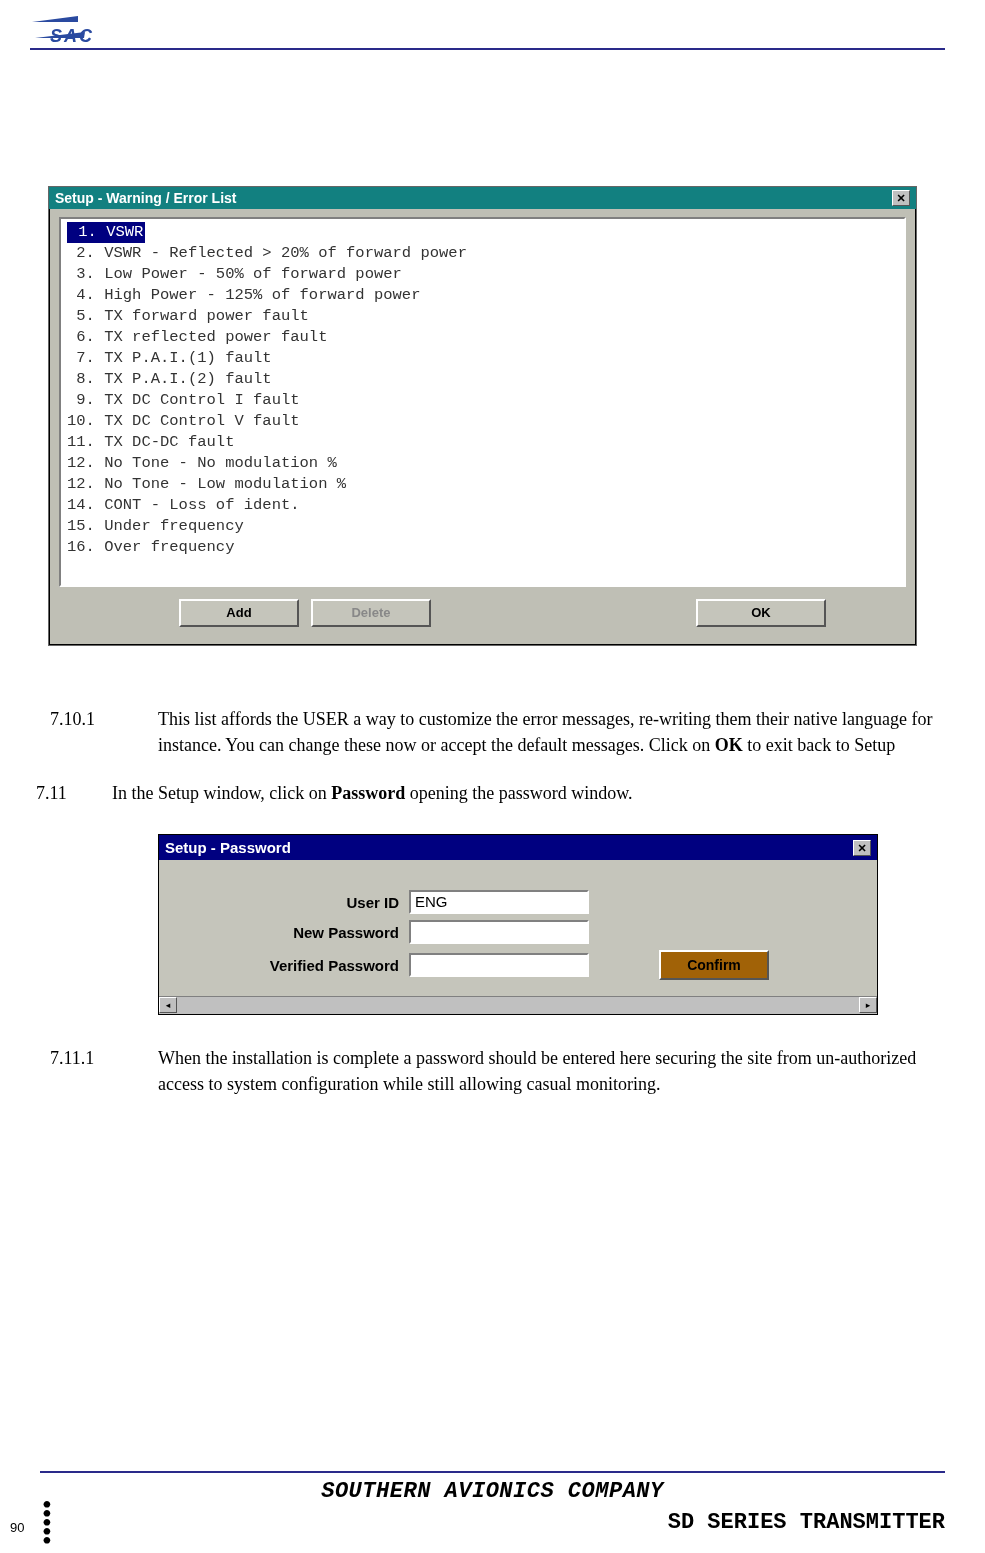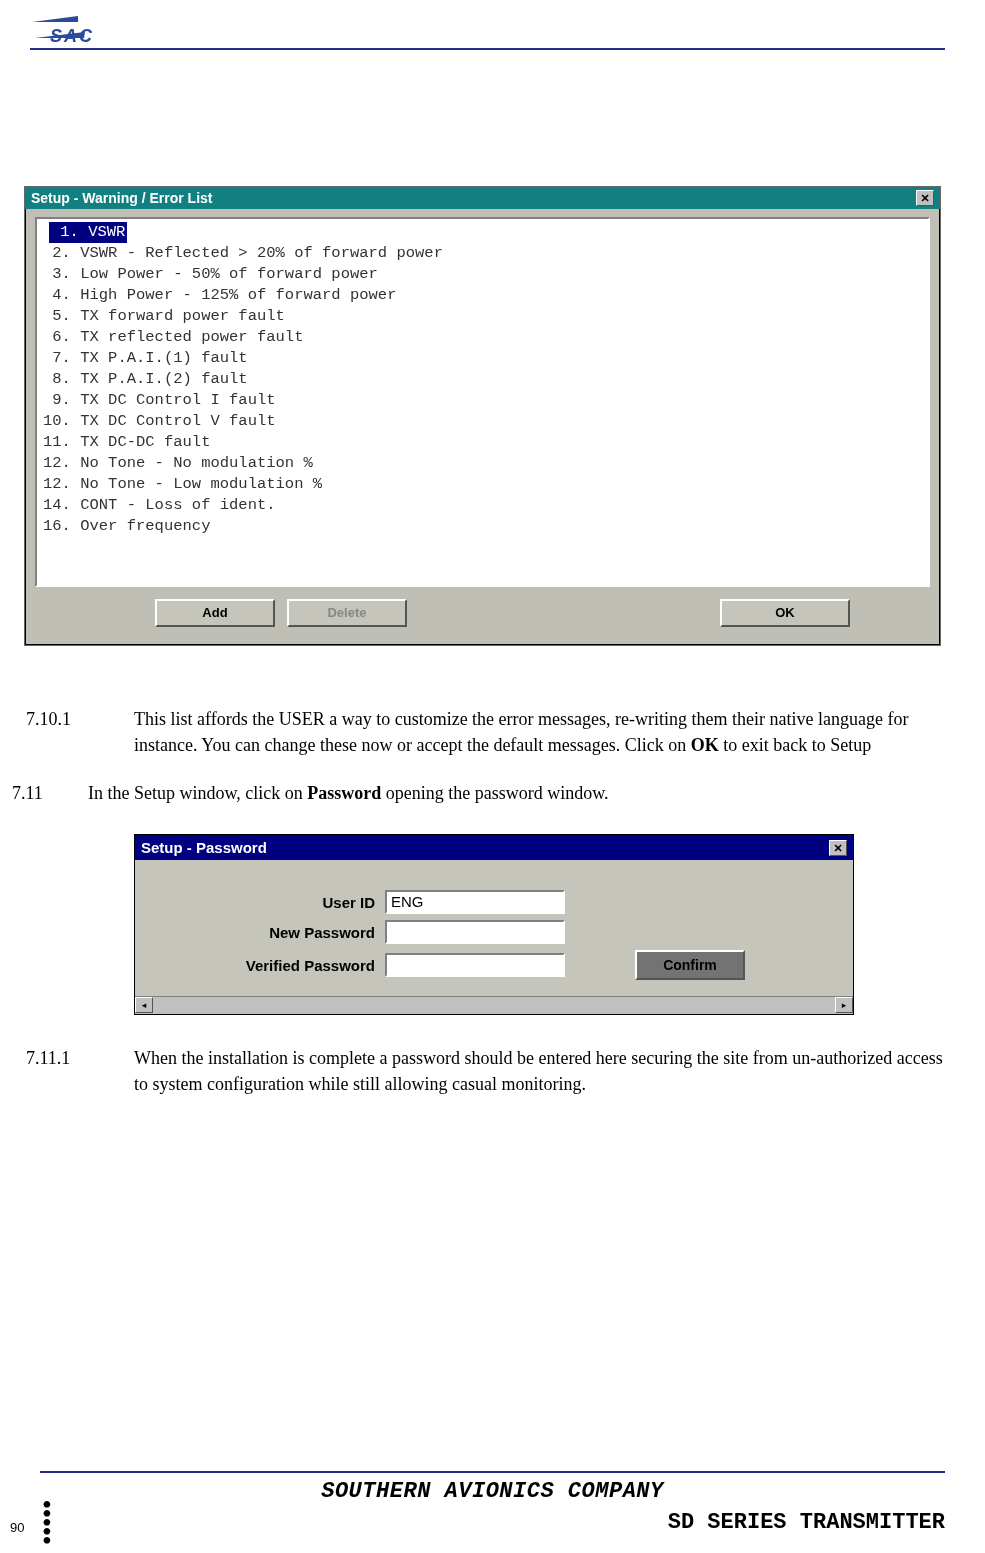--- a/index.html
+++ b/index.html
@@ -16,21 +16,21 @@
     .logo-row {
       display: flex;
       align-items: flex-end;
       border-bottom: 2px solid #2a2a8a;
     }
     .logo {
       width: 110px;
       height: 38px;
       display: inline-block;
     }
-    .content-wrap { padding: 0 24px; }
+    .content-wrap { padding: 0 48px; }
 
     
     .dialog1 {
       margin: 120px 20px 0 0;
       border: 1px solid #666;
       background: #bfbfb5;
       box-shadow: 0 0 0 1px #000 inset;
     }
     .titlebar {
       background: #128080;
@@ -77,21 +77,20 @@
       line-height: 21px;
       color: #333;
       overflow: hidden;
       margin-bottom: 4px;
     }
     .listbox .selrow {
       background: #000080;
       color: #fff;
       display: inline-block;
       padding: 0 2px;
-      margin-left: 6px;
     }
     .list-row { white-space: pre; }
     .btn-row {
       display: flex;
       gap: 12px;
       padding: 8px 40px 4px 120px;
       align-items: center;
     }
     .btn {
       font-family: Verdana, Arial, sans-serif;
@@ -142,21 +141,21 @@
       font-family: Verdana, Arial, sans-serif; font-size: 15px; font-weight: bold; color:#000;
     }
     .field-input {
       width: 180px; height: 24px; background:#fff;
       border:2px solid #808080; border-right-color:#fff; border-bottom-color:#fff;
       font-family: Arial, sans-serif; font-size: 15px; padding: 0 4px; line-height:20px;
     }
     .confirm-btn {
       margin-left: 70px;
       width: 110px; height: 30px;
-      background:#737373;
+      background:#a16207;
       border:2px solid #fff; border-right-color:#555; border-bottom-color:#555;
       font-family: Verdana, Arial, sans-serif; font-size:14px; font-weight:bold;
       text-align:center; line-height:26px; color:#000;
     }
     .d2-scrollbar {
       height: 18px; background:#c0c0c0; border-top:1px solid #808080;
       display:flex; justify-content:space-between;
     }
     .sb-btn { width:18px; height:16px; background:#c0c0c0; border:1px solid #fff; border-right-color:#555; border-bottom-color:#555; font-size:9px; text-align:center; line-height:14px;}
 
@@ -213,20 +212,21 @@
         <div class="list-row"> 5. TX forward power fault</div>
         <div class="list-row"> 6. TX reflected power fault</div>
         <div class="list-row"> 7. TX P.A.I.(1) fault</div>
         <div class="list-row"> 8. TX P.A.I.(2) fault</div>
         <div class="list-row"> 9. TX DC Control I fault</div>
         <div class="list-row">10. TX DC Control V fault</div>
         <div class="list-row">11. TX DC-DC fault</div>
         <div class="list-row">12. No Tone - No modulation %</div>
         <div class="list-row">12. No Tone - Low modulation %</div>
         <div class="list-row">14. CONT - Loss of ident.</div>
+        <div class="list-row">15. Under frequency</div>
         <div class="list-row">16. Over frequency</div>
       </div>
       <div class="btn-row">
         <div class="btn">Add</div>
         <div class="btn disabled">Delete</div>
         <div class="btn ok">OK</div>
       </div>
     </div>
   </div>
 

